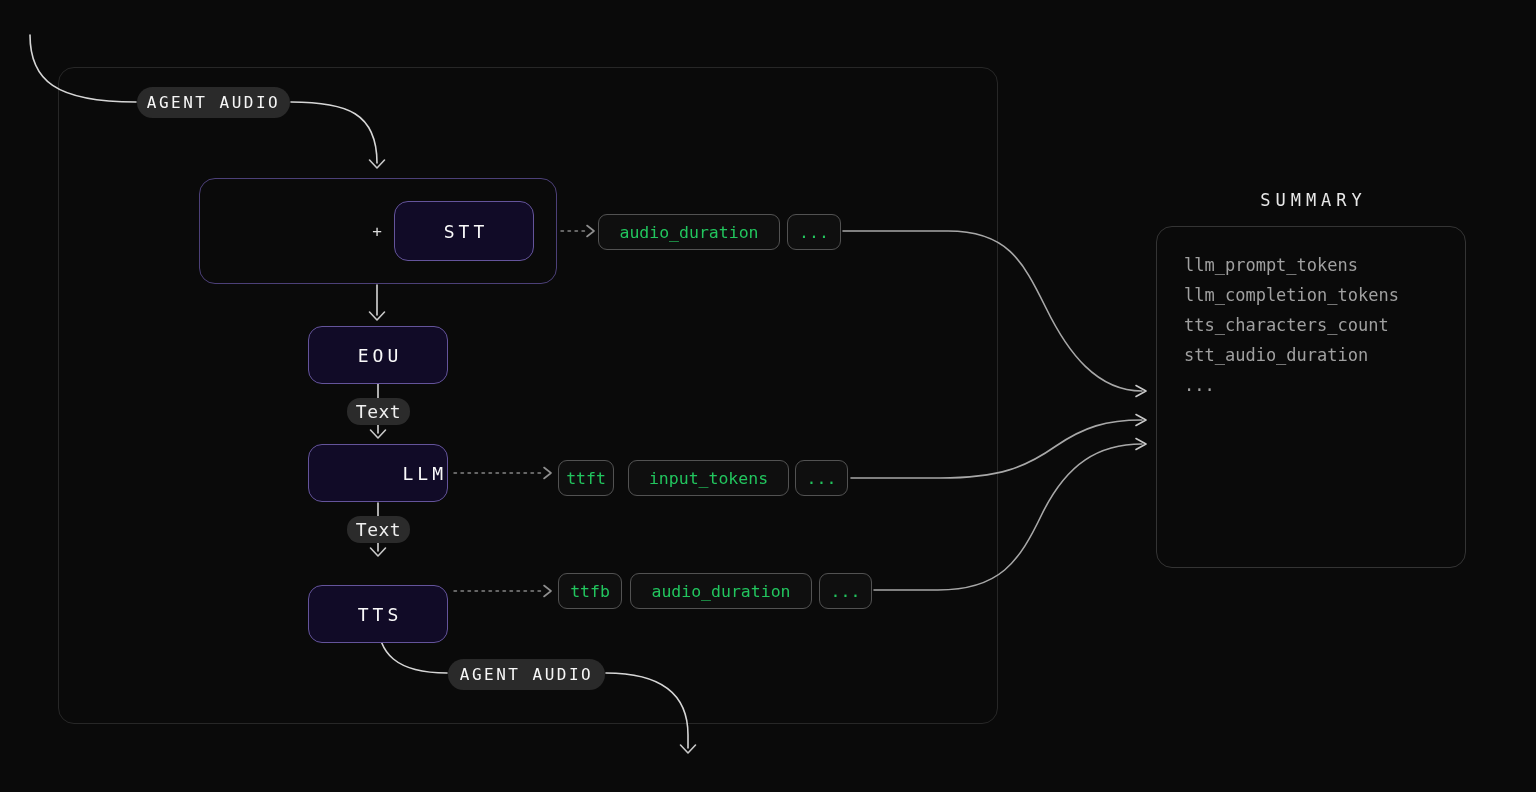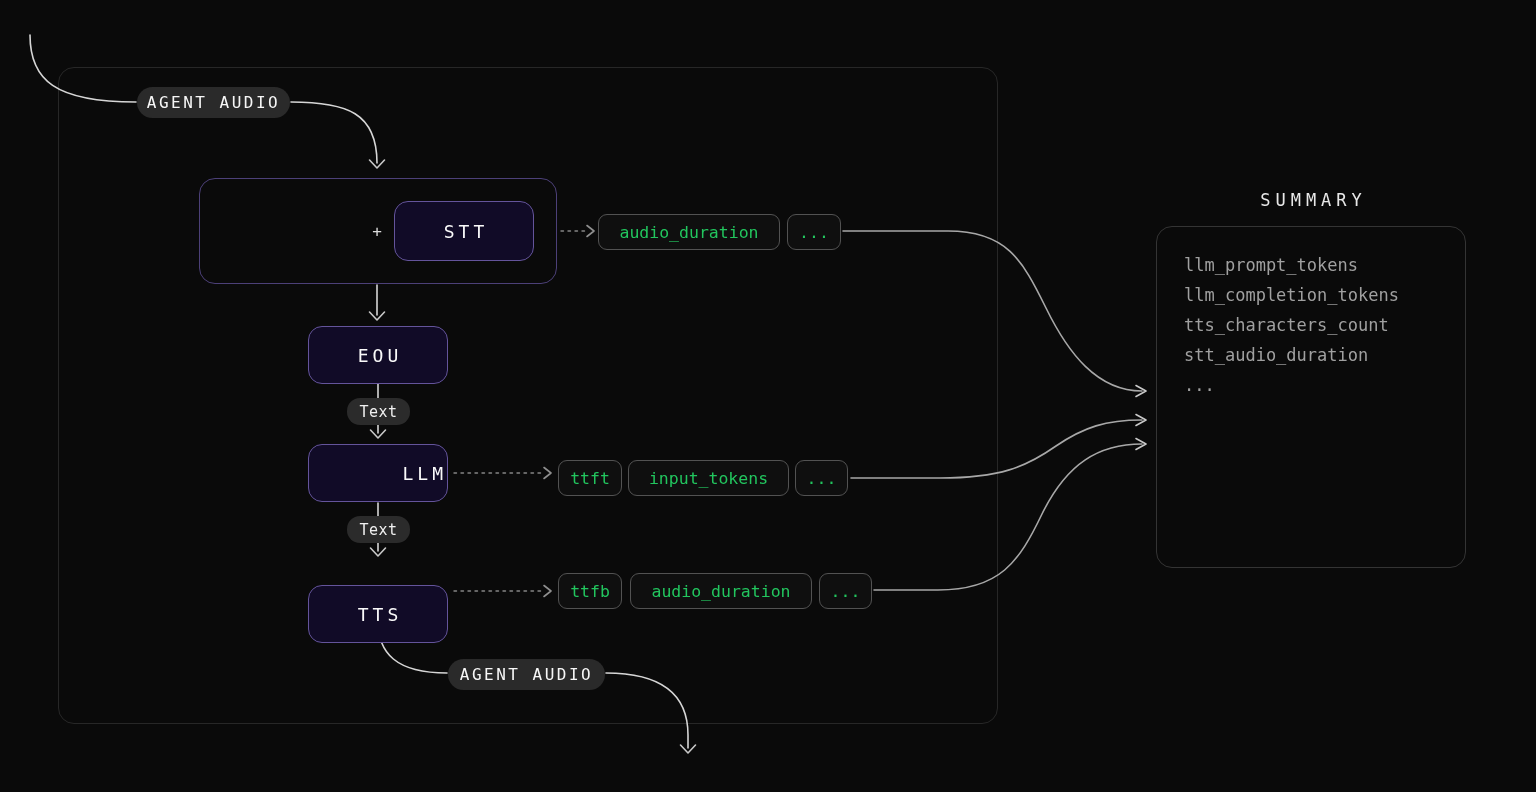--- a/index.html
+++ b/index.html
@@ -23,21 +23,21 @@
   .pill{
     background:#2a2a2a;border-radius:16px;color:#f7f7f7;
     display:flex;align-items:center;justify-content:center;
     font-size:16px;letter-spacing:2.5px;white-space:nowrap;
   }
   .user-audio{left:137px;top:87px;width:153px;height:31px;}
   .agent-audio{left:448px;top:659px;width:157px;height:31px;}
   .text-pill{
     background:#2b2b2b;border-radius:13px;color:#f0f0f0;
     display:flex;align-items:center;justify-content:center;
-    font-size:15px;letter-spacing:0.5px;
+    font-size:18px;letter-spacing:0.5px;
   }
   .text-pill-1{left:347px;top:398px;width:63px;height:27px;}
   .text-pill-2{left:347px;top:516px;width:63px;height:27px;}
 
   .group-box{
     left:199px;top:178px;width:358px;height:106px;
     border:1px solid #4c4078;border-radius:16px;
   }
   .node{
     background:#110b27;border:1px solid #64549b;border-radius:14px;
@@ -54,21 +54,21 @@
     display:flex;align-items:center;justify-content:center;font-size:16px;
   }
 
   .metric{
     background:#0f0f0f;border:1px solid #525252;border-radius:9px;
     color:#22c55e;display:flex;align-items:center;justify-content:center;
     font-size:16.5px;white-space:nowrap;
   }
   .m1a{left:598px;top:214px;width:182px;height:36px;}
   .m1b{left:787px;top:214px;width:54px;height:36px;}
-  .m2a{left:558px;top:460px;width:64px;height:36px;}
+  .m2a{left:558px;top:460px;width:56px;height:36px;}
   .m2b{left:628px;top:460px;width:161px;height:36px;}
   .m2c{left:795px;top:460px;width:53px;height:36px;}
   .m3a{left:558px;top:573px;width:64px;height:36px;}
   .m3b{left:630px;top:573px;width:182px;height:36px;}
   .m3c{left:819px;top:573px;width:53px;height:36px;}
 
   .summary-title{
     left:1156px;top:190px;width:310px;height:20px;
     color:#e8e8e8;font-size:17px;letter-spacing:5px;text-indent:5px;
     display:flex;align-items:center;justify-content:center;

